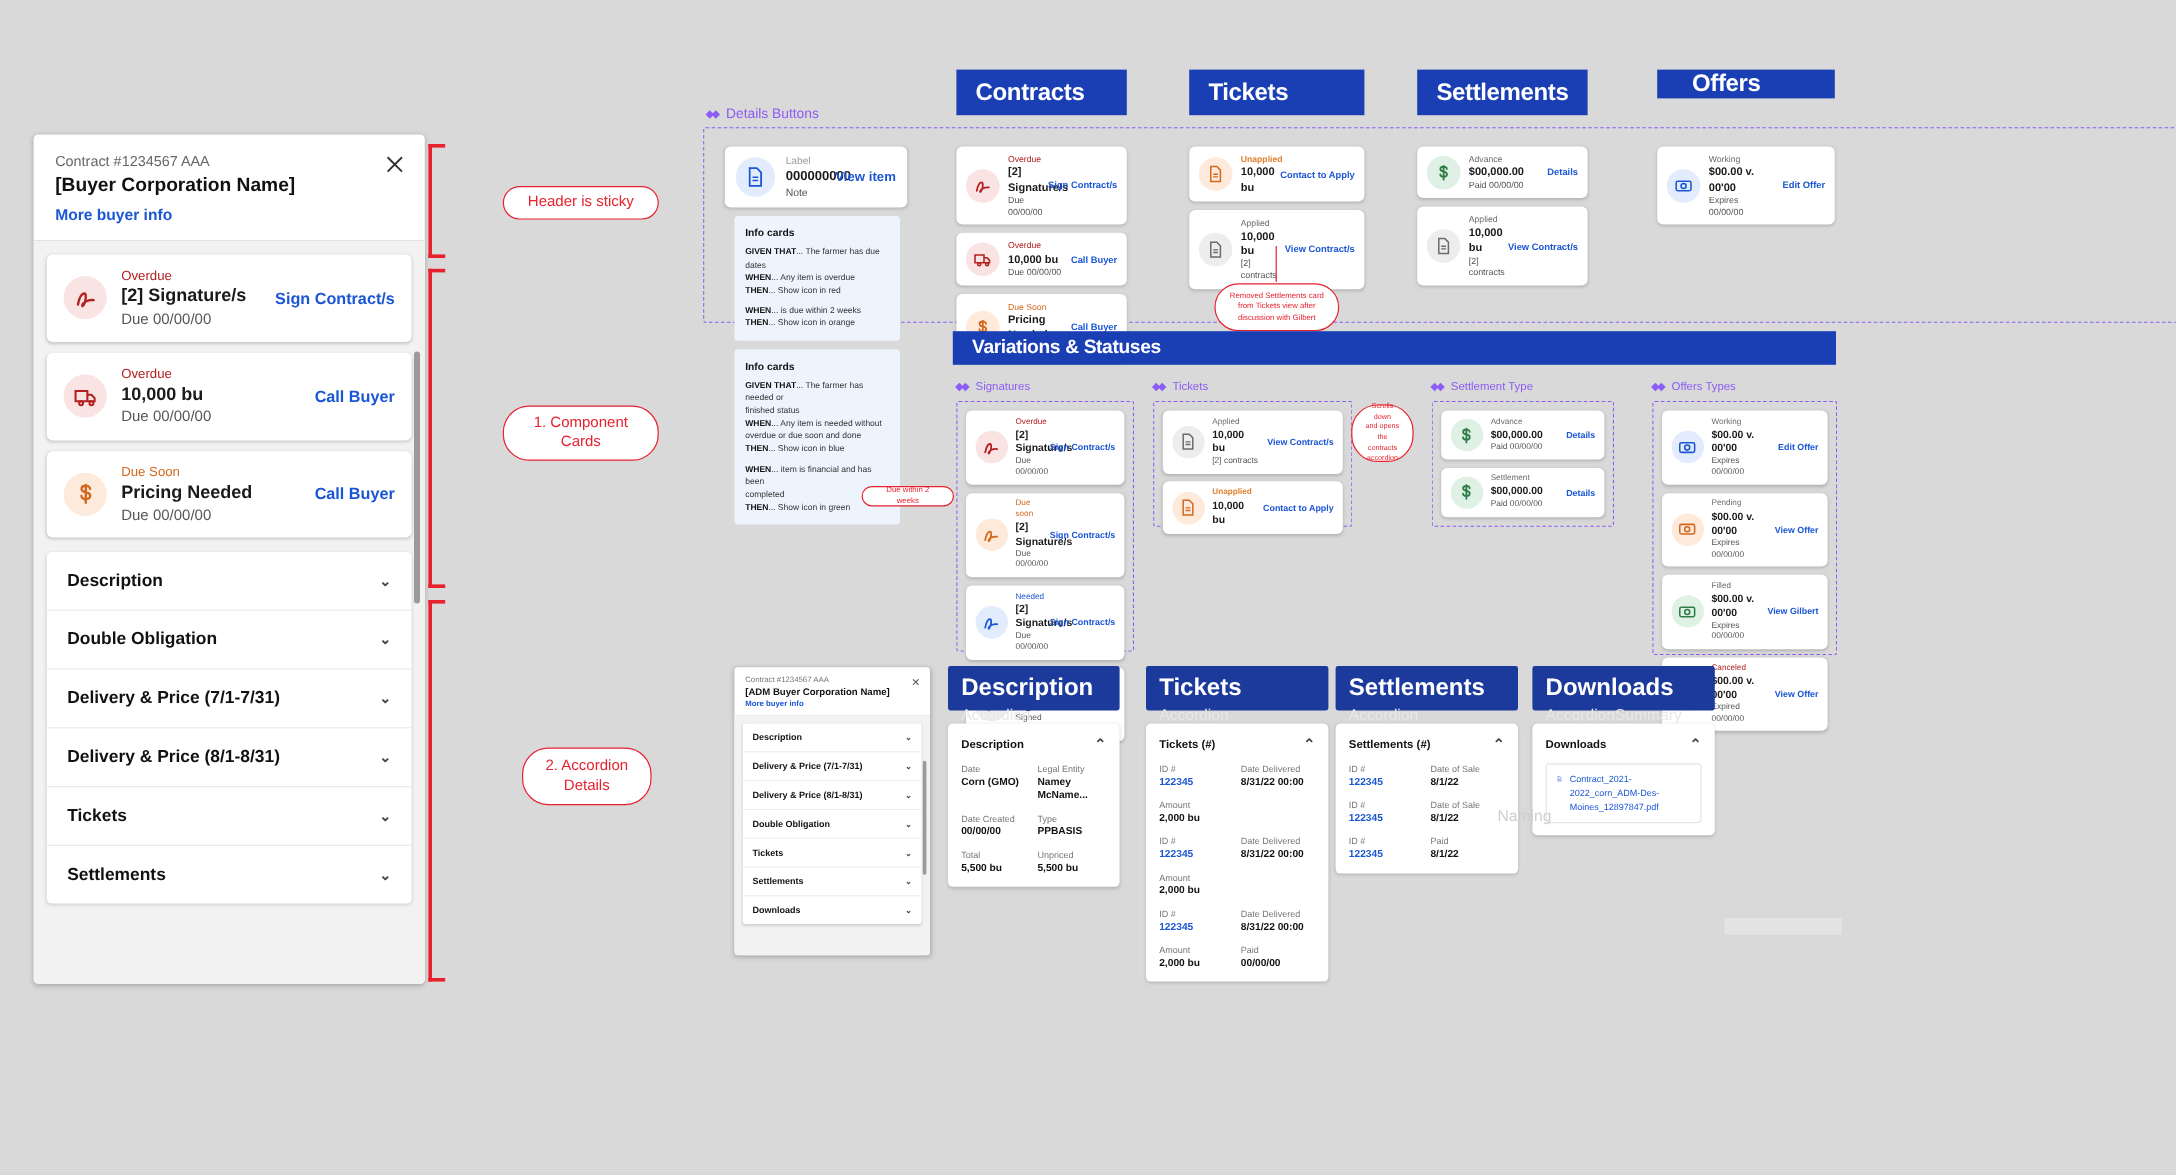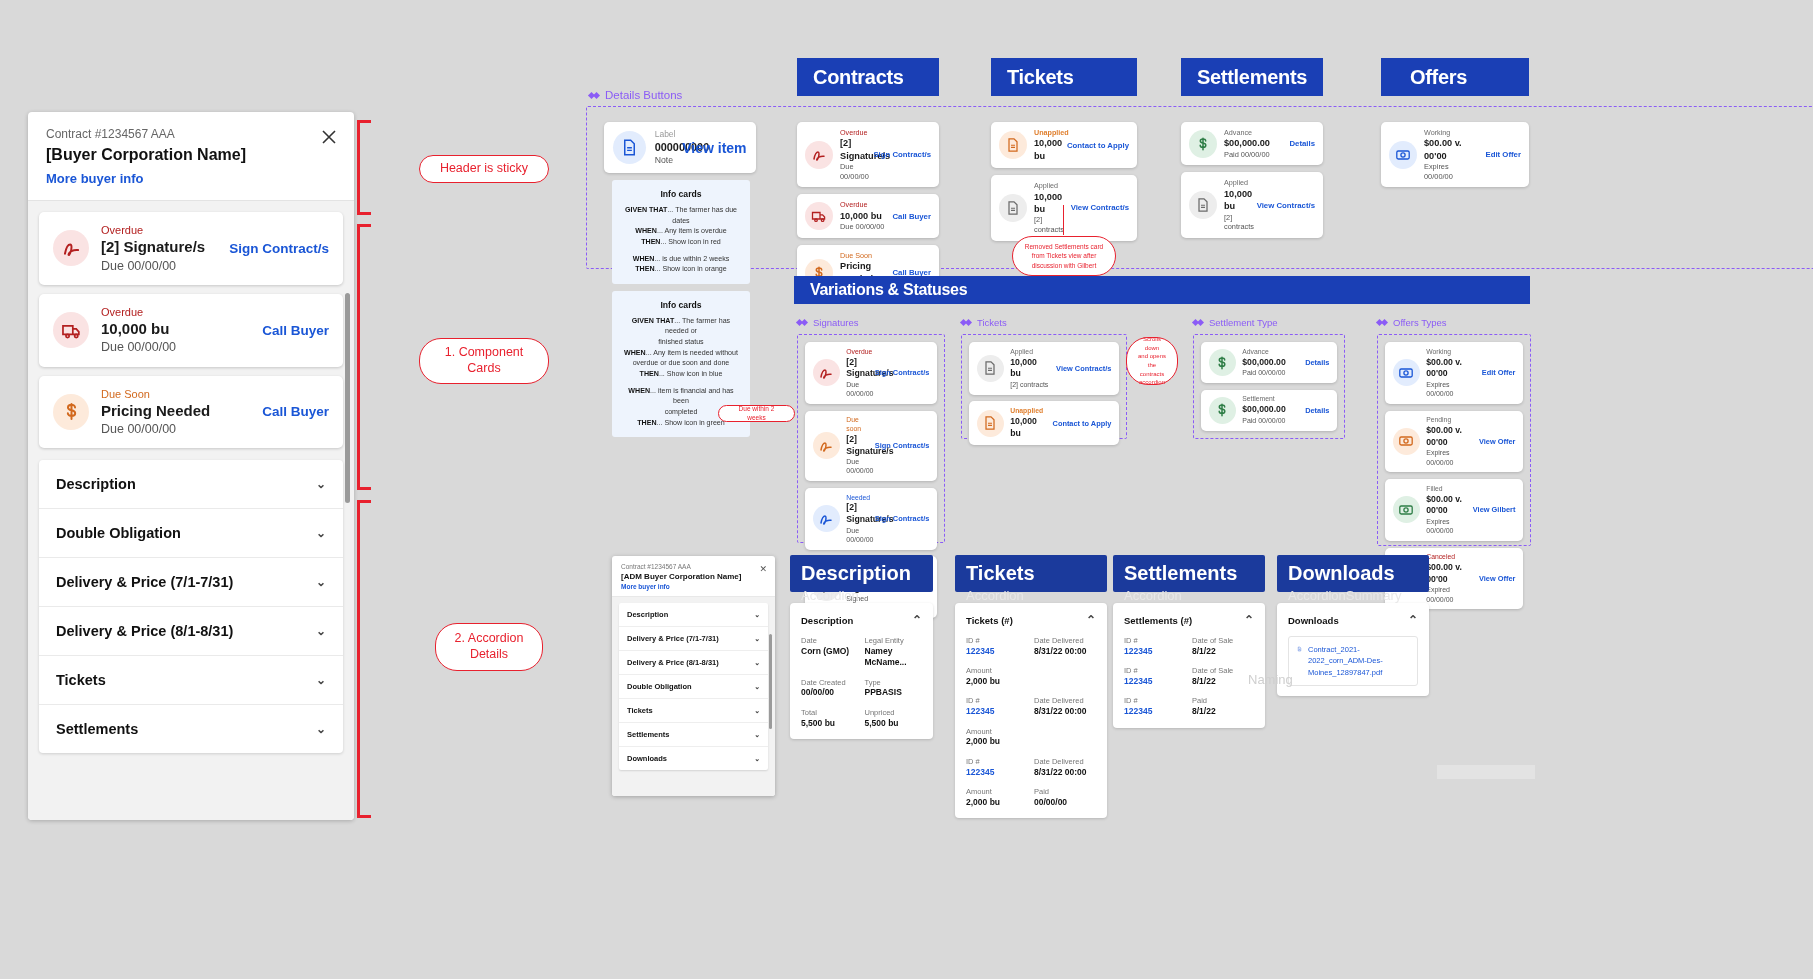--- a/index.html
+++ b/index.html
@@ -280,24 +280,24 @@
           <svg viewBox="0 0 16 16" width="19" height="19" class="fg-blue" style="display:block">
             <path d="M4 1.8 h5 l3 3 v9.4 h-8 z" fill="none" stroke="currentColor" stroke-width="1.25"></path>
             <path d="M6 8.2 h4 M6 10.4 h4" stroke="currentColor" stroke-width="1.1"></path>
           </svg>
         </div>
      <div class="txt">
        <div class="st s-label" style="font-size:8.5px">Label</div>
        <div class="ttl" style="font-size:10.9px">000000000</div>
        <div class="sub" style="font-size:8.7px">Note</div>
      </div>
-     <div class="act" style="font-size:14px">View item</div>
+     <div class="act" style="font-size:11px">View item</div>
       </div>
     </div>
-  <div id="infoCards" style="position:absolute;left:612px;top:180px;width:138px;text-align:center;">
+  <div id="infoCards" style="position:absolute;left:612px;top:180px;width:138px;">
       <div style="background: rgb(238, 244, 253); border-radius: 3px; padding: 9px; margin-bottom: 7px;">
         <div style="font-size:8.6px;font-weight:bold;color:#111;margin-bottom:6px">Info cards</div>
         <div style="font-size:7.1px;color:#333;line-height:1.5"><b style="color:#111">GIVEN THAT</b>... The farmer has due dates</div>
         <div style="font-size:7.1px;color:#333;line-height:1.5"><b style="color:#111">WHEN</b>... Any item is overdue</div>
         <div style="font-size:7.1px;color:#333;line-height:1.5"><b style="color:#111">THEN</b>... Show icon in red</div>
         <div style="height:6px"></div>
         <div style="font-size:7.1px;color:#333;line-height:1.5"><b style="color:#111">WHEN</b>... is due within 2 weeks</div>
         <div style="font-size:7.1px;color:#333;line-height:1.5"><b style="color:#111">THEN</b>... Show icon in orange</div>
       </div>
       <div style="background: rgb(238, 244, 253); border-radius: 3px; padding: 9px; margin-bottom: 7px;">
@@ -419,21 +419,21 @@
             </svg>
           </div>
      <div class="txt">
        <div class="st s-applied" style="font-size:7.2px">Applied</div>
        <div class="ttl" style="font-size:9.2px">10,000 bu</div>
        <div class="sub" style="font-size:7.4px">[2] contracts</div>
      </div>
      <div class="act" style="font-size:7.8px">View Contract/s</div>
         </div>
       </div>
-      <div class="blue-header" style="left: 1381px; top: 58px; width: 148px; height: 38px; font-size: 20px; padding-left: 29px;">
+      <div class="blue-header" style="left: 1381px; top: 58px; width: 148px; height: 24px; font-size: 20px; padding-left: 29px;">
         <span>Offers</span>
       </div>
       <div style="position: absolute; left: 1381px; top: 122px; width: 148px;">
         <div class="scard" style="padding: 6px 8px; gap: 7px; margin-bottom: 7px;">
           <div class="ic bg-blue" style="width:28px;height:28px">
             <svg viewBox="0 0 16 16" width="16" height="16" class="fg-blue" style="display:block">
               <rect x="1.8" y="4" width="12.4" height="8" rx="1.4" fill="none" stroke="currentColor" stroke-width="1.3"></rect>
               <circle cx="8" cy="8" r="2.1" fill="none" stroke="currentColor" stroke-width="1.3"></circle>
             </svg>
           </div>

